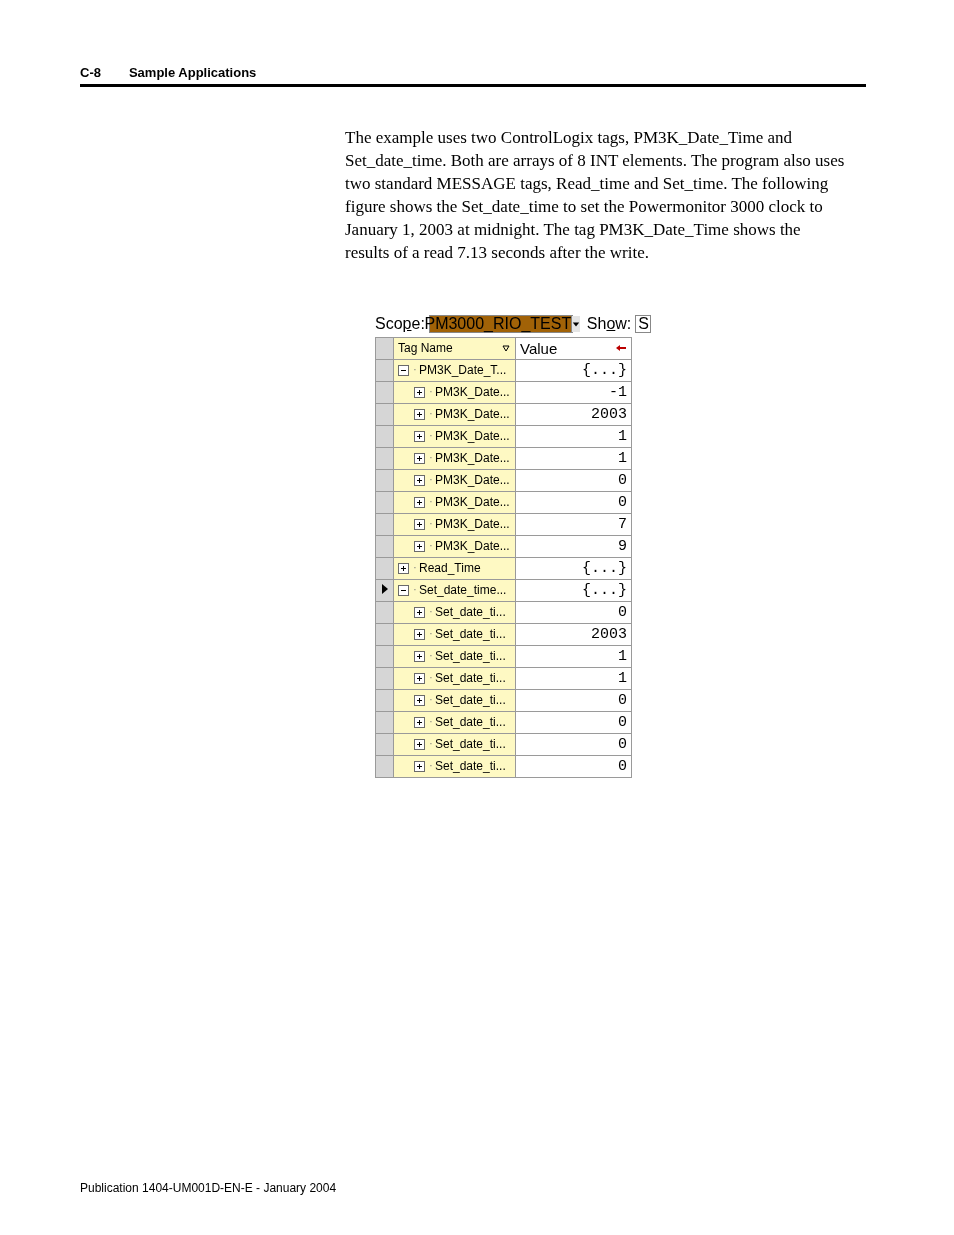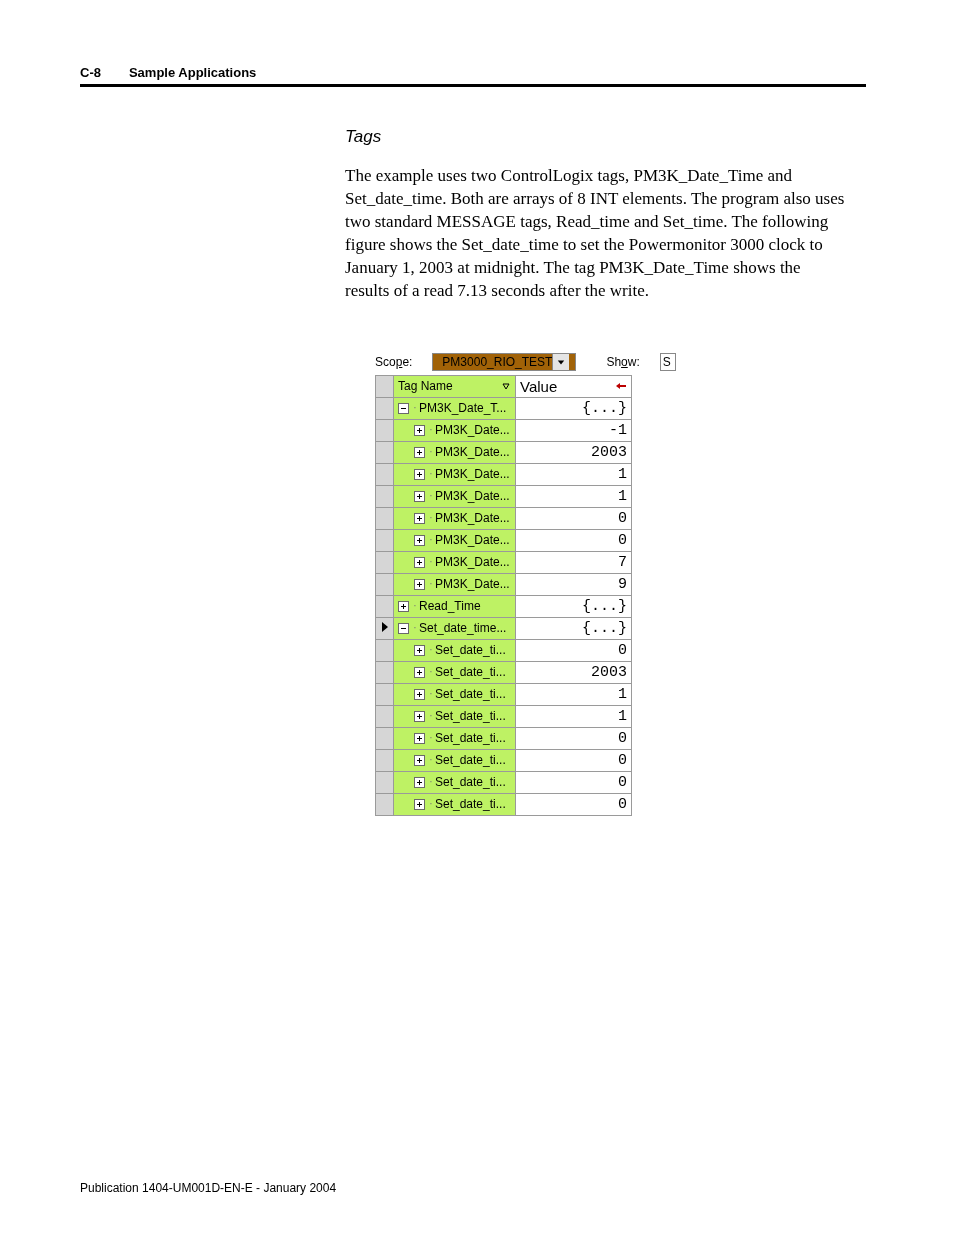--- a/index.html
+++ b/index.html
@@ -46,23 +46,22 @@
     margin: 24px 0 18px 0;
   }
 
   .figure {
     margin: 50px 0 0 30px;
   }
   .fig-controls {
     display: flex;
     align-items: center;
     font-family: Tahoma, Arial, sans-serif;
-    font-size: 12px;
+    font-size: 16px;
     margin-bottom: 4px;
-    gap: 16px;
   }
   .fig-controls .lbl { margin-right: 4px; }
   .fig-controls .scope-box {
     border: 1px solid #888;
     background: #a16207;
     height: 18px;
     width: 144px;
     display: flex;
     align-items: center;
     justify-content: center;
@@ -98,21 +97,21 @@
     font-size: 12px;
   }
   table.tagtable th, table.tagtable td {
     border: 1px solid #9a9a9a;
     padding: 2px 4px;
     height: 22px;
     box-sizing: border-box;
     vertical-align: middle;
   }
   .col-gutter { width: 18px; background: #d6d6d6; padding: 0; }
-  .col-name   { width: 122px; background: #bef264; }
+  .col-name   { width: 122px; background: #fef9c3; }
   .col-value  { width: 116px; background: #fff; text-align: right; font-family: "Courier New", monospace; font-size: 15px; }
 
   thead th { background: #d6d6d6; font-weight: normal; text-align: left; }
   thead th.col-value { text-align: left; font-family: Tahoma, Arial, sans-serif; }
 
   .th-inner {
     display: flex;
     align-items: center;
     justify-content: space-between;
     width: 100%;
@@ -169,21 +168,20 @@
 <body>
 
 <div class="page">
   <div class="header">
     <span class="pnum">C-8</span>
     <span class="title">Sample Applications</span>
   </div>
   <hr class="hr">
 
   <div class="bodycol">
-    <p class="subhead">Tags</p>
     <p class="para">The example uses two ControlLogix tags, PM3K_Date_Time and Set_date_time. Both are arrays of 8 INT elements. The program also uses two standard MESSAGE tags, Read_time and Set_time. The following figure shows the Set_date_time to set the Powermonitor 3000 clock to January 1, 2003 at midnight. The tag PM3K_Date_Time shows the results of a read 7.13 seconds after the write.</p>
 
     <div class="figure">
       <div class="fig-controls">
         <span class="lbl">Sco<span class="ul">p</span>e:</span>
         <span class="scope-box">
           <span>PM3000_RIO_TEST</span>
           <span class="dd">
             <svg viewBox="0 0 10 10">
                 <polygon points="1,3 9,3 5,8" fill="#000"></polygon>

